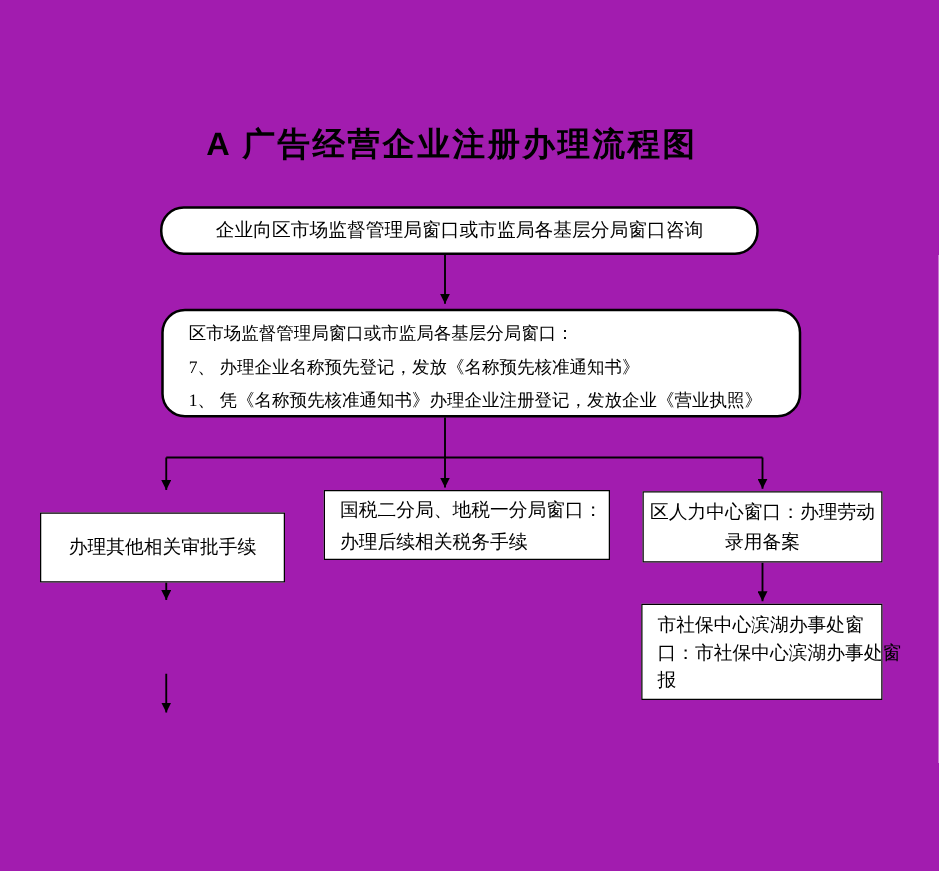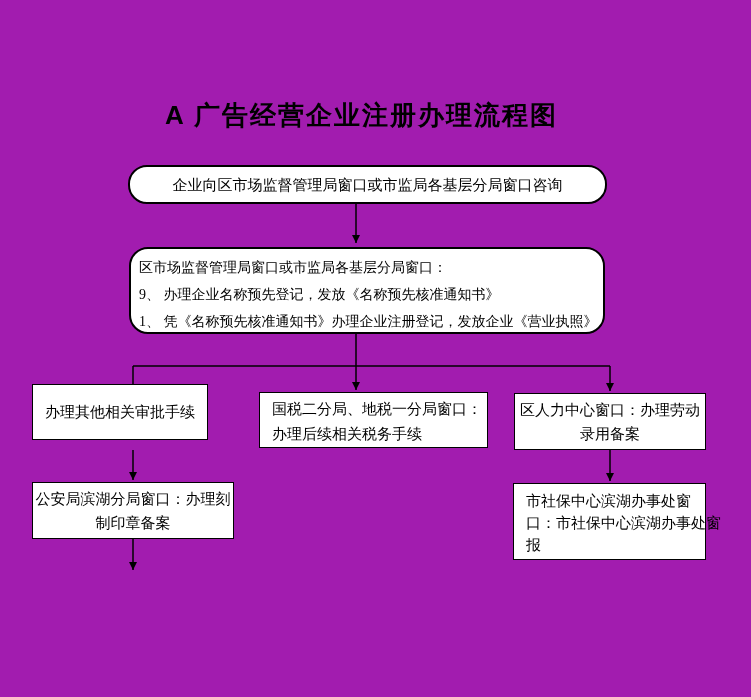--- a/index.html
+++ b/index.html
@@ -47,23 +47,23 @@
   .box.thick { border-width: 2px; border-radius: 19px; }
   .box.centered {
     display: flex;
     flex-direction: column;
     justify-content: center;
     align-items: center;
     text-align: center;
   }
   
   .node-consult        { left: 128px; top: 165px; width: 479px; height: 39px; }
-  .node-registration   { left: 129px; top: 247px; width: 476px; height: 87px;
-                         padding: 5px 4px 0 8px; font-size: 14px; line-height: 27px; }
-  .node-other-approvals{ left: 32px;  top: 384px; width: 176px; height: 56px; }
+  .node-registration   { left: 129px; top: 247px; width: 512px; height: 87px;
+                         padding: 5px 4px 0 20px; font-size: 14px; line-height: 27px; }
+  .node-other-approvals{ left: 32px;  top: 410px; width: 196px; height: 56px; }
   .node-tax            { left: 259px; top: 392px; width: 229px; height: 56px;
                          padding: 4px 4px 0 12px; line-height: 25px; }
   .node-labor-record   { left: 514px; top: 393px; width: 192px; height: 57px; line-height: 24px; }
   .node-police-seal    { left: 32px;  top: 482px; width: 202px; height: 57px; line-height: 24px; }
   .node-social-insurance{ left: 513px; top: 483px; width: 193px; height: 77px;
                          padding: 6px 4px 16px 12px; line-height: 22px; }
   .node-bank           { left: 32px;  top: 572px; width: 203px; height: 47px; }
 </style>
 </head>
 <body>
@@ -89,42 +89,38 @@
       <line x1="610" y1="450" x2="610" y2="481" marker-end="url(#arrowhead)"></line>
     </g>
   </svg>
 
   <div class="box thick centered node-consult">
     <div class="line">企业向区市场监督管理局窗口或市监局各基层分局窗口咨询</div>
   </div>
 
   <div class="box thick node-registration">
     <div class="line">区市场监督管理局窗口或市监局各基层分局窗口：</div>
-    <div class="line">9、 办理企业名称预先登记，发放《名称预先核准通知书》</div>
+    <div class="line">7、 办理企业名称预先登记，发放《名称预先核准通知书》</div>
     <div class="line">1、 凭《名称预先核准通知书》办理企业注册登记，发放企业《营业执照》</div>
   </div>
 
   <div class="box centered node-other-approvals">
     <div class="line">办理其他相关审批手续</div>
   </div>
 
   <div class="box centered node-labor-record">
     <div class="line">区人力中心窗口：办理劳动</div>
     <div class="line">录用备案</div>
   </div>
 
   <div class="box node-tax">
     <div class="line">国税二分局、地税一分局窗口：</div>
     <div class="line">办理后续相关税务手续</div>
   </div>
 
-  <div class="box centered node-police-seal">
-    <div class="line">公安局滨湖分局窗口：办理刻</div>
-    <div class="line">制印章备案</div>
-  </div>
 
   <div class="box node-social-insurance">
     <div class="line">市社保中心滨湖办事处窗</div>
     <div class="line">口：市社保中心滨湖办事处窗</div>
     <div class="line">报</div>
   </div>
 
 
 </div>
 

